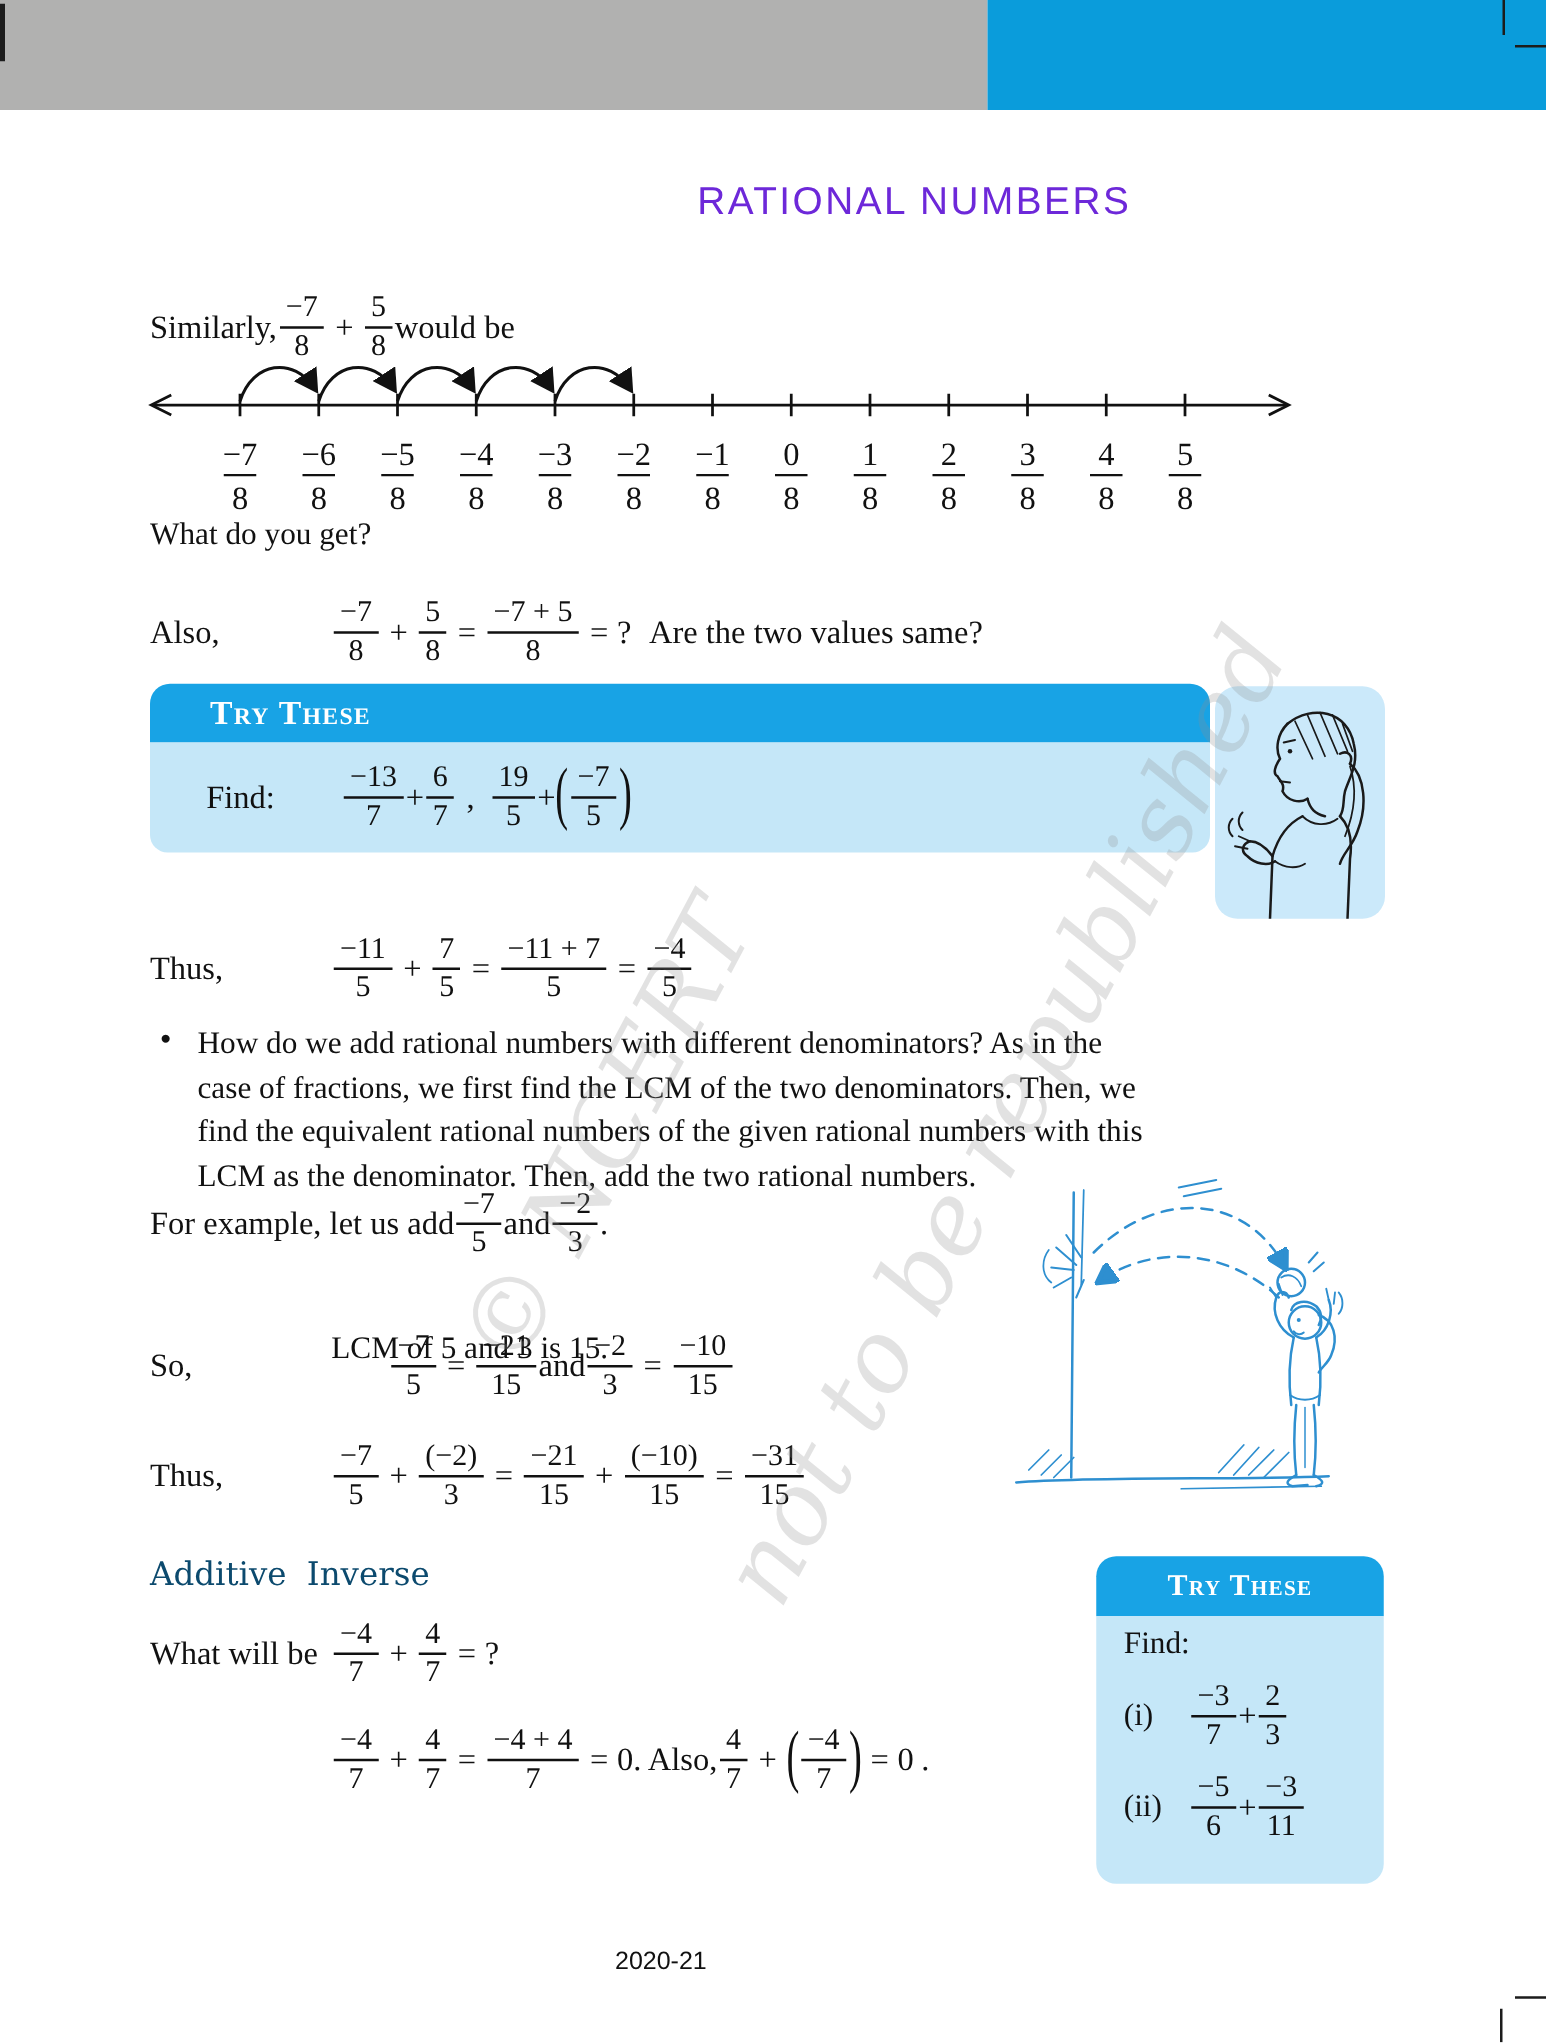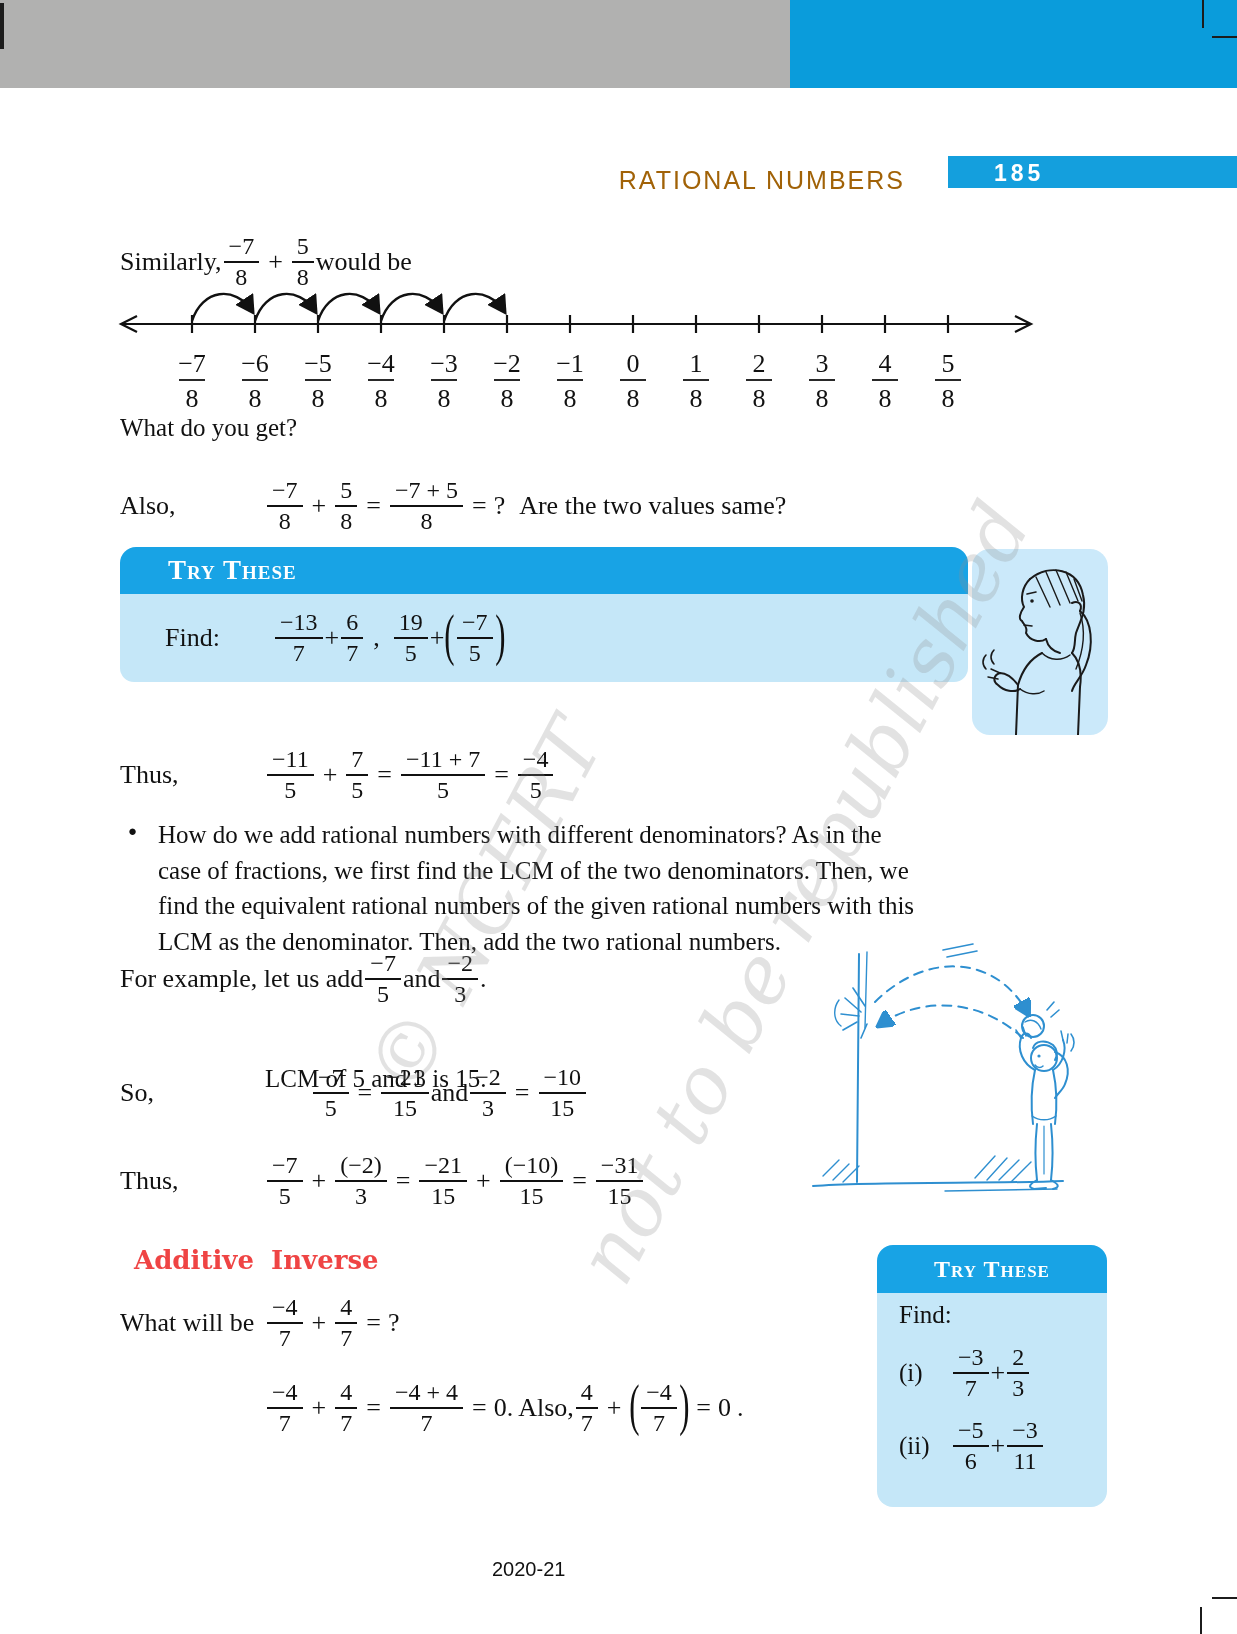--- a/index.html
+++ b/index.html
@@ -3,22 +3,22 @@
 <meta charset="utf-8">
 <style>
   html,body{margin:0;padding:0;background:#fff;}
   .page{position:relative;width:1237px;height:1634px;background:#fff;overflow:hidden;
         font-family:"Liberation Serif",serif;color:#111;}
   
   .band-gray{position:absolute;left:0;top:0;width:790px;height:88px;background:#b1b1b0;}
   .band-blue{position:absolute;left:790px;top:0;width:447px;height:88px;background:#0a9cdb;}
   .mark{position:absolute;background:#1c1c1c;}
   
-  .chapter{position:absolute;top:166px;right:332px;font-family:"Liberation Sans",sans-serif;
-           font-size:25px;letter-spacing:2px;color:#a16207;white-space:nowrap;}
+  .chapter{position:absolute;top:143px;right:332px;font-family:"Liberation Sans",sans-serif;
+           font-size:31px;letter-spacing:2px;color:#6d28d9;white-space:nowrap;}
   .pagenum-box{position:absolute;left:948px;top:156px;width:289px;height:32px;background:#149fdd;}
   .pagenum-box span{display:inline-block;padding:4px 0 0 46px;color:#fff;
            font-family:"Liberation Sans",sans-serif;font-size:23px;font-weight:bold;letter-spacing:4px;}
   
   .eq{position:absolute;display:flex;align-items:center;font-size:26px;white-space:nowrap;z-index:2;}
   .eq .opx{margin:0 7px;}
   .row-label{flex:none;width:145px;}
   .frac{display:inline-flex;flex-direction:column;align-items:center;margin:0 2px;
         font-size:24px;line-height:1.12;}
   .frac .fnum{display:block;border-bottom:2px solid #111;padding:0 5px 1px;}
@@ -47,21 +47,21 @@
   .trybox-side{position:absolute;left:877px;top:1245px;width:230px;z-index:2;}
   .trybar2{height:48px;background:#18a3e5;border-radius:16px 16px 0 0;
           display:flex;align-items:center;justify-content:center;}
   .trybar2 span{font-size:24px;}
   .trybody2{height:214px;background:#c5e7f8;border-radius:0 0 16px 16px;padding:8px 0 0 22px;box-sizing:border-box;}
   .find2{font-size:25px;}
   .titem{display:flex;align-items:center;margin-top:15px;font-size:25px;}
   .titem .tlabel{width:52px;flex:none;}
   
   .blue-heading{position:absolute;left:120px;top:1245px;font-family:"DejaVu Serif",serif;
-          font-weight:bold;font-size:26px;color:#ef4444;word-spacing:8px;z-index:2;margin-left:14px;}
+          font-weight:normal;font-size:26px;color:#0c4a6e;word-spacing:8px;z-index:2;}
   
   .numberline{position:absolute;left:105px;top:284px;z-index:2;}
   
   .throw-art{position:absolute;left:795px;top:938px;z-index:1;}
   
   .wm{position:absolute;font-family:"DejaVu Serif",serif;font-style:italic;
       font-size:80px;color:#8f8f8f;opacity:.25;white-space:nowrap;z-index:3;
       transform:rotate(-62deg);transform-origin:0 50%;pointer-events:none;}
   .footer{position:absolute;left:492px;top:1558px;width:200px;text-align:left;
       font-family:"Liberation Sans",sans-serif;font-size:20px;z-index:2;}
@@ -73,23 +73,20 @@
 
   <div class="band-gray"></div>
   <div class="band-blue"></div>
   <div class="mark" style="left:0;top:3px;width:4px;height:46px;"></div>
   <div class="mark" style="left:1202px;top:0;width:2px;height:28px;"></div>
   <div class="mark" style="left:1212px;top:36px;width:25px;height:2px;"></div>
   <div class="mark" style="left:1212px;top:1597px;width:25px;height:2px;"></div>
   <div class="mark" style="left:1200px;top:1607px;width:2px;height:27px;"></div>
 
   <div class="chapter">RATIONAL NUMBERS</div>
-  <div class="pagenum-box">
-    <span>185</span>
-  </div>
 
   <div class="eq" style="left:120px;top:230px;height:64px;align-items:center;">
       <span>Similarly, </span>
       <span class="frac">
         <span class="fnum">−7</span>
         <span class="fden">8</span>
       </span>
       <span class="opx">+</span>
       <span class="frac">
         <span class="fnum">5</span>

